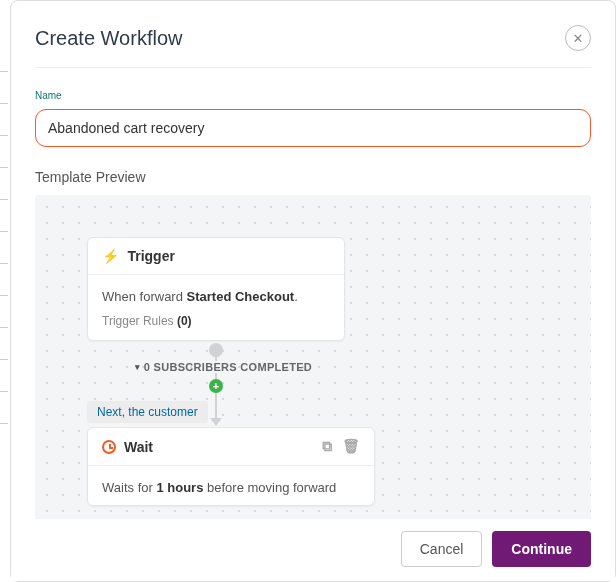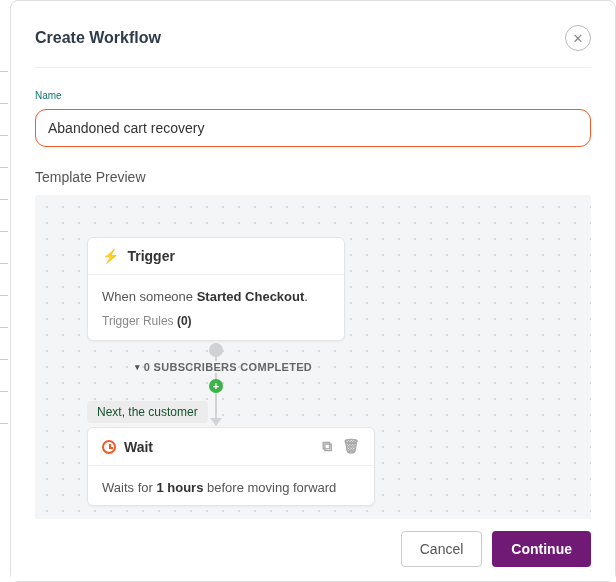--- a/index.html
+++ b/index.html
@@ -23,22 +23,22 @@
     flex-direction: column;
   }
   .modal-header {
     display: flex;
     align-items: center;
     justify-content: space-between;
     padding-bottom: 16px;
     border-bottom: 1px solid #eee;
   }
   .modal-title {
-    font-size: 16px;
-    font-weight: 700;
+    font-size: 20px;
+    font-weight: 400;
     color: #2f3b4a;
   }
   .close-btn {
     width: 26px; height: 26px;
     border: 1px solid #bbb;
     border-radius: 50%;
     background: #fff;
     color: #888;
     font-size: 13px;
     cursor: pointer;
@@ -159,21 +159,21 @@
     left: 175px; top: 223px;
     width: 0; height: 0;
     border-left: 6px solid transparent;
     border-right: 6px solid transparent;
     border-top: 8px solid #d0d2d4;
   }
   .next-chip {
     position: absolute;
     left: 52px; top: 206px;
     background: #ececec;
-    color: #14532d;
+    color: #0369a1;
     font-size: 12px;
     padding: 4px 10px;
     border-radius: 4px;
   }
   .wait-node {
     left: 52px; top: 232px; width: 288px;
   }
   .node-header-actions {
     margin-left: auto;
     display: flex;
@@ -255,21 +255,21 @@
   <div class="preview-label">Template Preview</div>
 
   <div class="preview-canvas">
 
     <div class="node trigger-node">
       <div class="node-header">
         <span class="bolt-icon">⚡</span>
         <span>Trigger</span>
       </div>
       <div class="node-body">
-        <span>When someone </span><b>Started Checkout</b><span>.</span>
+        <span>When forward </span><b>Started Checkout</b><span>.</span>
       </div>
       <div class="node-footer">
         <span>
           <span>Trigger Rules </span><b>(0)</b>
         </span>
       </div>
     </div>
 
     <div class="small-circle sc1"></div>
     <div class="connector conn1"></div>

